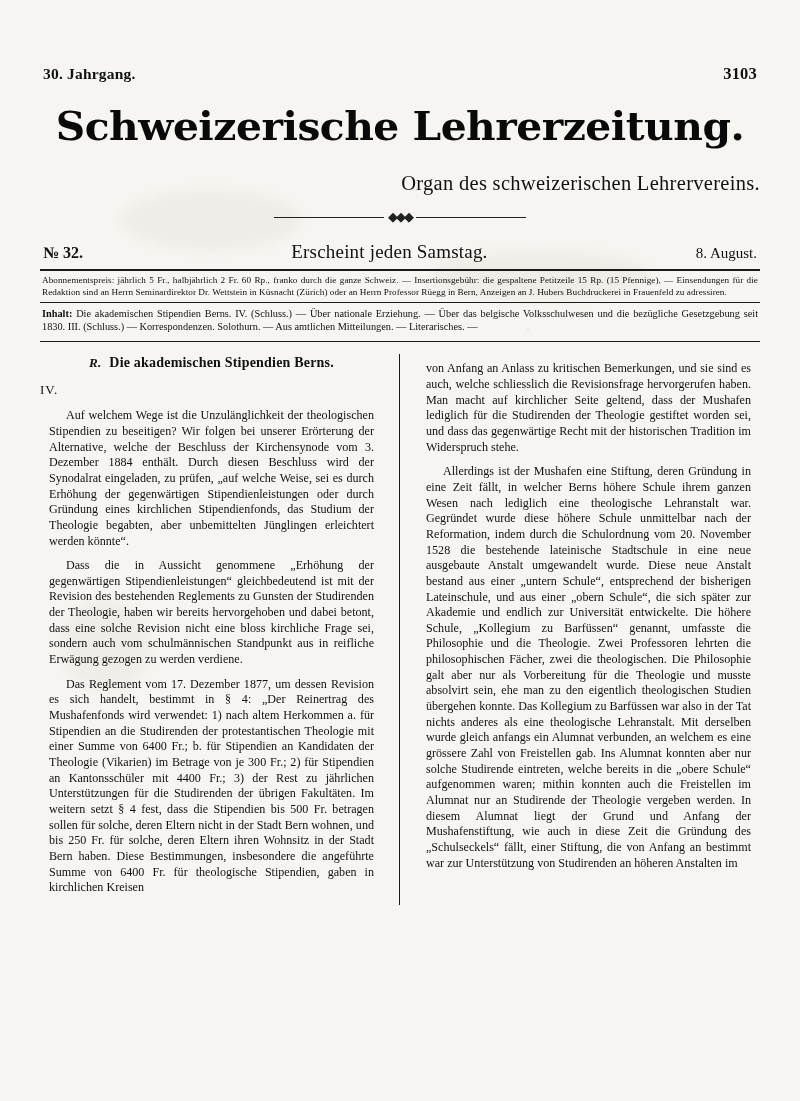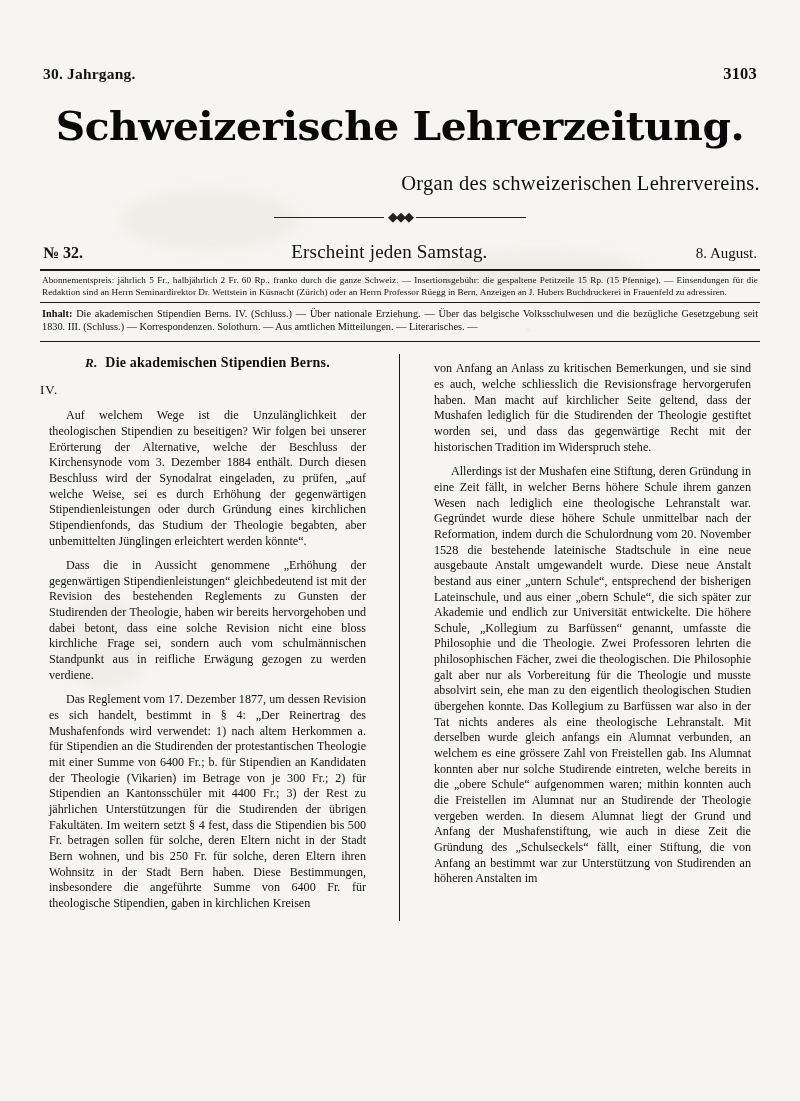--- a/index.html
+++ b/index.html
@@ -116,21 +116,21 @@
     line-height: 1.35;
     text-align: justify;
     padding: 4px 2px 5px 2px;
   }
   .inhalt .lead { font-weight: bold; margin-top: 20px; }
   .rule-between { border-top: 1px solid #1a1a1a; }
 
   .columns {
     margin-top: 10px;
     display: flex;
-    gap: 8px;
+    gap: 0;
     position: relative;
   }
   .col {
     width: 345px;
     font-size: 12.1px;
     line-height: 1.295;
     text-align: justify;
     hyphens: auto;
   }
   .col.left { padding-right: 16px; }

